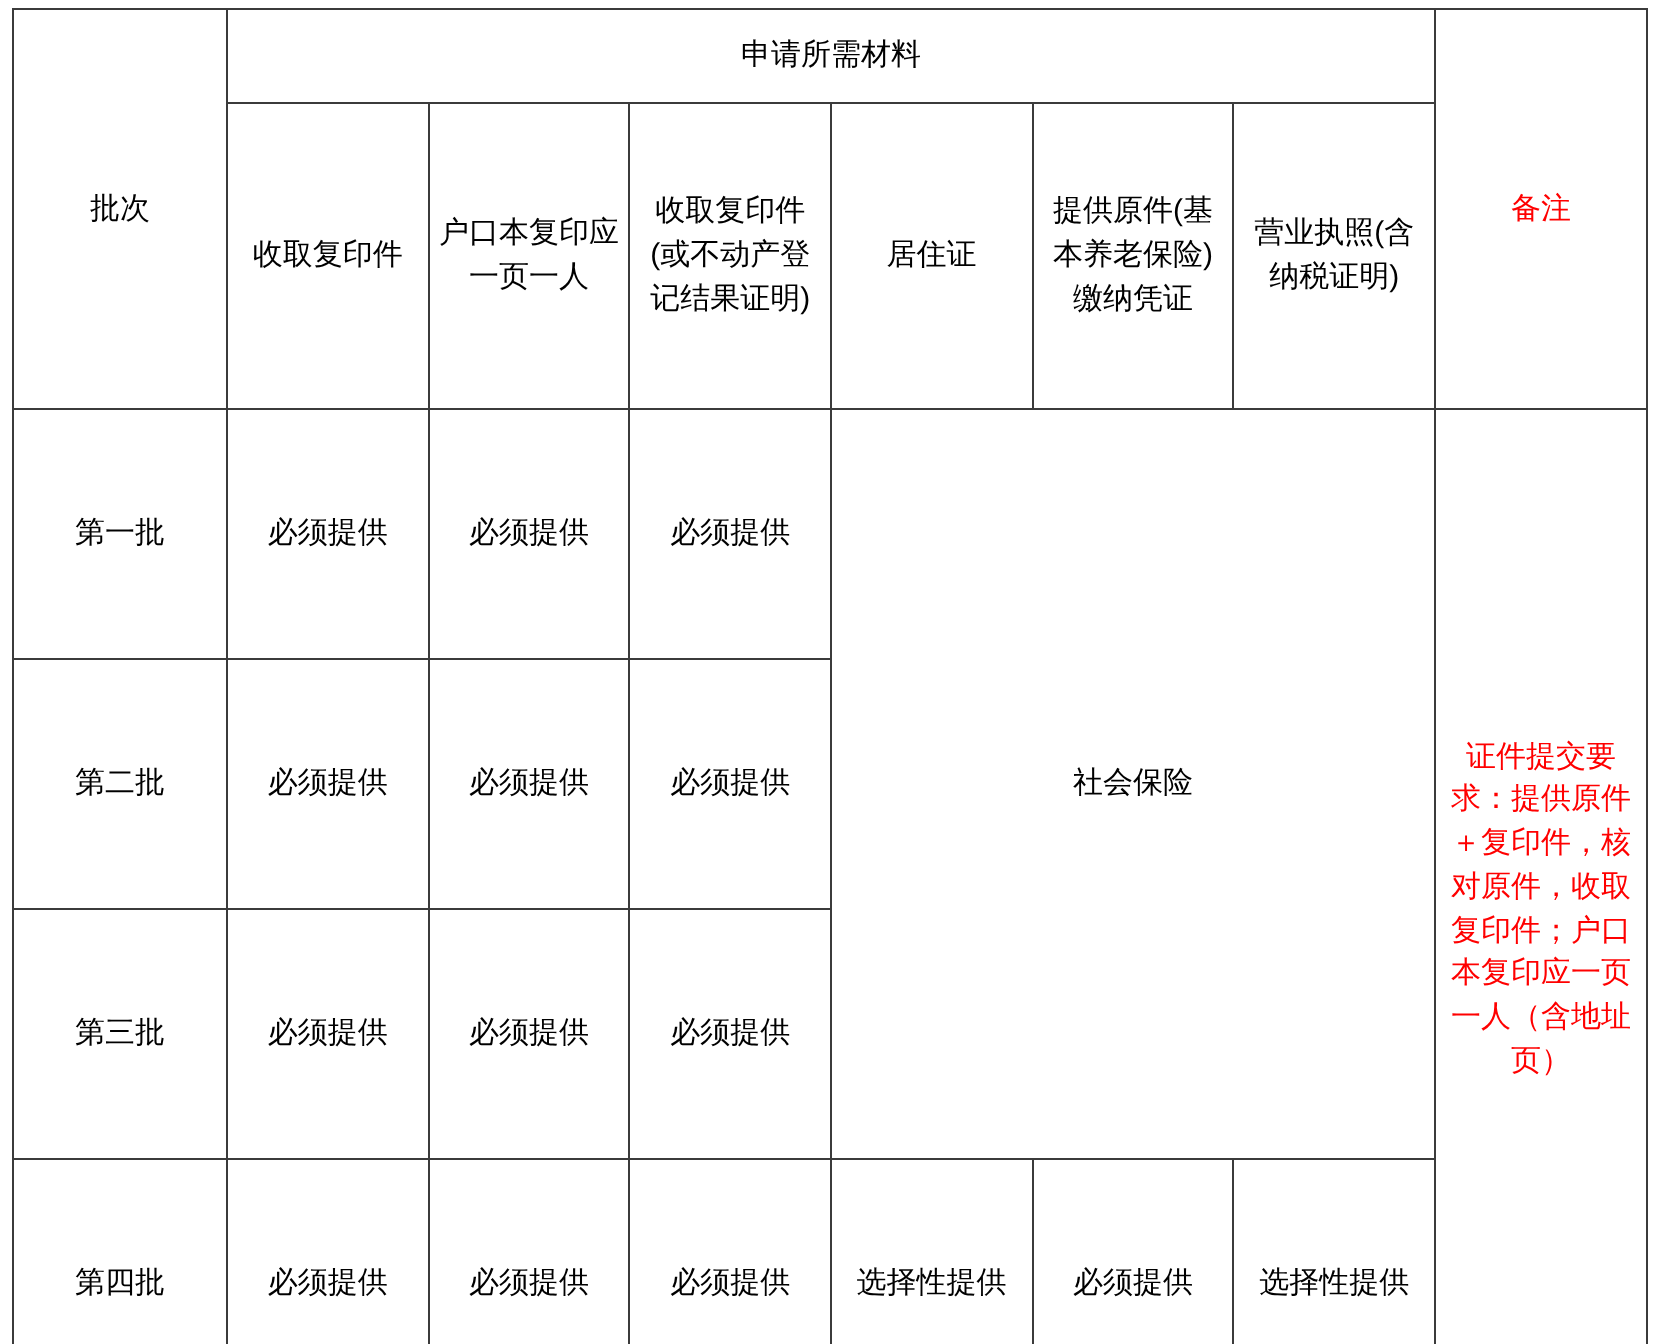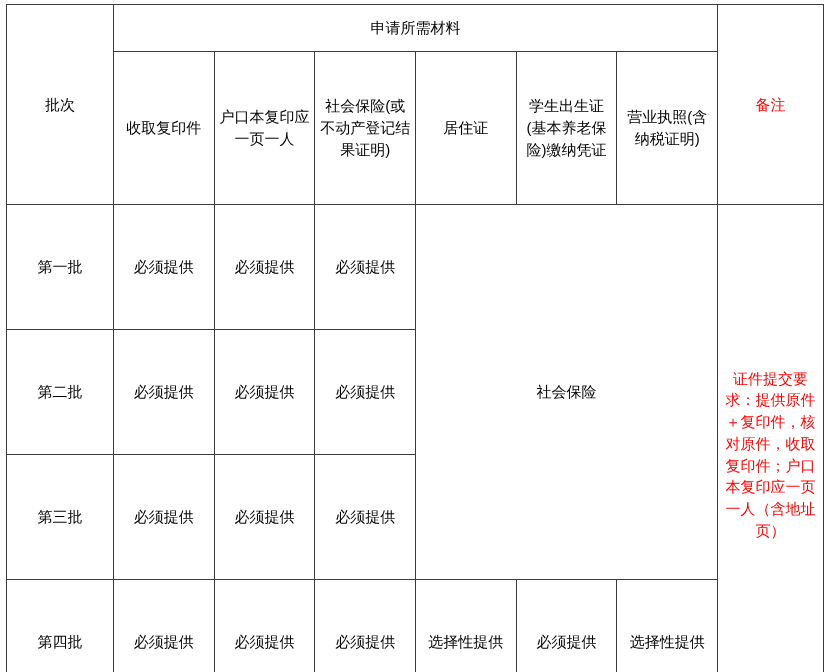--- a/index.html
+++ b/index.html
@@ -83,23 +83,23 @@
   <table class="matrix">
     <tbody>
       <tr>
         <td class="c-batch batchcell" rowspan="2">批次</td>
         <td class="grouphead" colspan="6">申请所需材料</td>
         <td class="c-note notehead" rowspan="2">备注</td>
       </tr>
       <tr>
         <td class="c-1 colhead">收取复印件</td>
         <td class="c-2 colhead">户口本复印应一页一人</td>
-        <td class="c-3 colhead">社会保险(或不动产登记结果证明)</td>
+        <td class="c-3 colhead">收取复印件(或不动产登记结果证明)</td>
         <td class="c-4 colhead">居住证</td>
-        <td class="c-5 colhead">学生出生证(基本养老保险)缴纳凭证</td>
+        <td class="c-5 colhead">提供原件(基本养老保险)缴纳凭证</td>
         <td class="c-6 colhead">营业执照(含纳税证明)</td>
       </tr>
 
       <tr>
         <td class="batchcell datacell">第一批</td>
         <td class="datacell">必须提供</td>
         <td class="datacell">必须提供</td>
         <td class="datacell">必须提供</td>
         <td class="nonecell" colspan="3" rowspan="3">社会保险</td>
         <td class="notecell" rowspan="4">证件提交要求：提供原件＋复印件，核对原件，收取复印件；户口本复印应一页一人（含地址页）</td>

